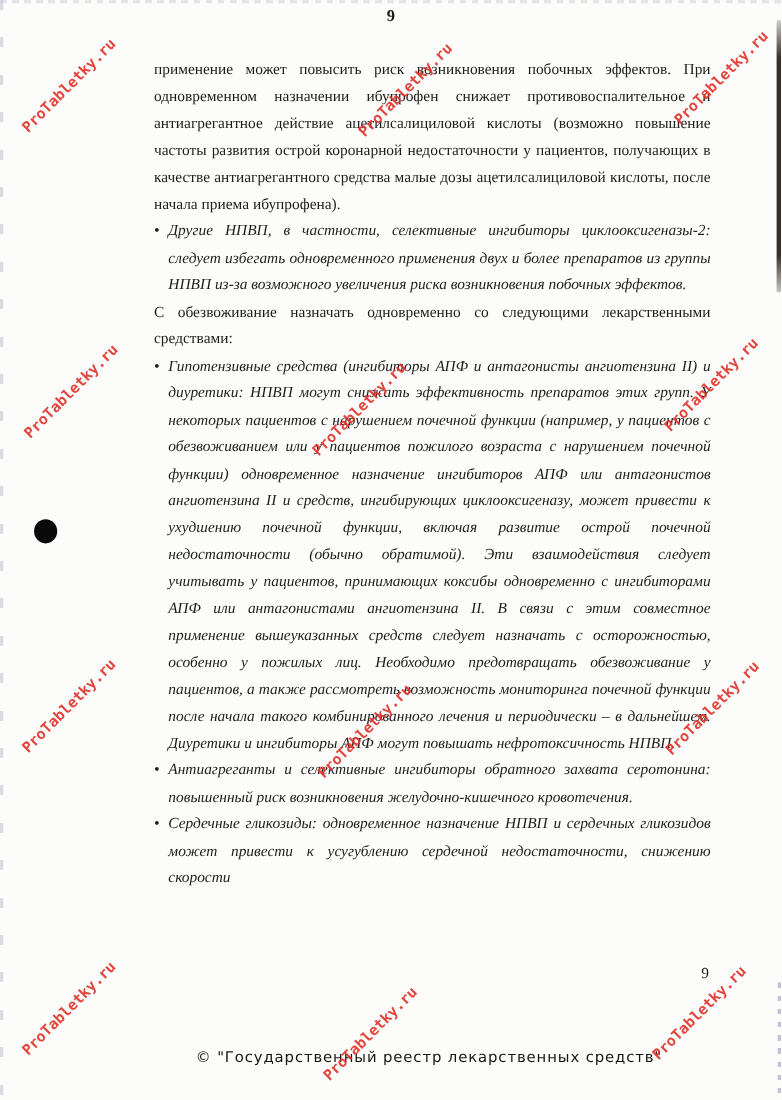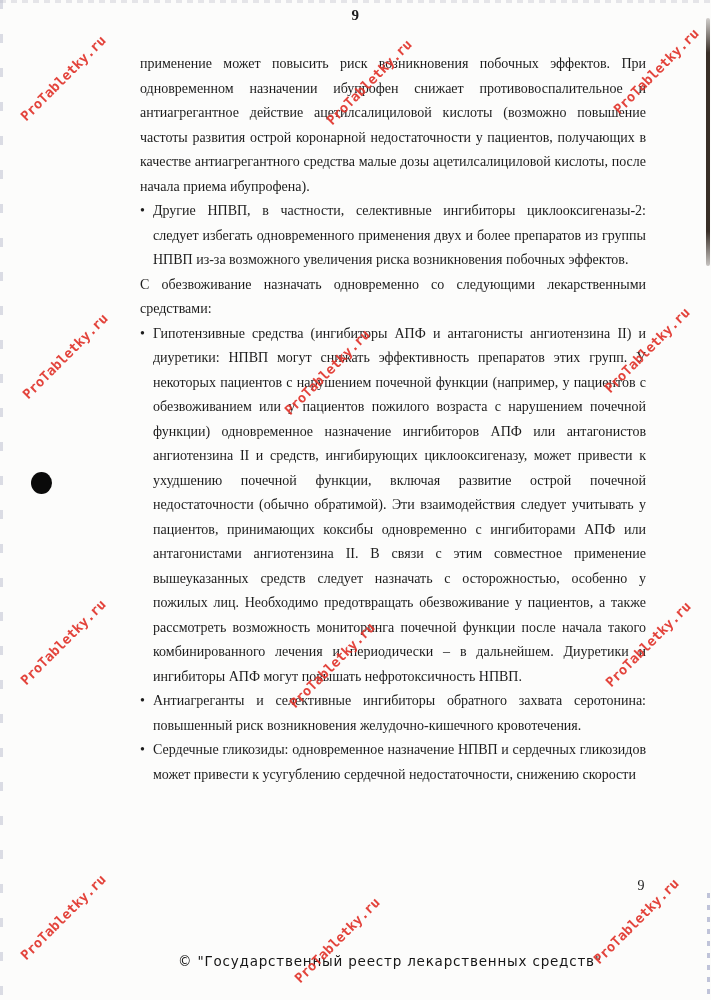--- a/index.html
+++ b/index.html
@@ -47,21 +47,21 @@
     font-size:14px;text-align:center;
   }
   
   .body-text{
     position:absolute;left:140px;top:52px;width:506px;
     font-size:14px;line-height:24.5px;
     text-align:justify;
   }
   .body-text p{margin:0;}
   .body-text ul{margin:0;padding:0;list-style:none;}
-  .body-text li{position:relative;padding-left:13px;}
+  .body-text li{position:relative;padding-left:13px;font-style:italic;}
   .body-text li::before{
     content:"\2022";
     position:absolute;left:0;top:0;
   }
   
   .footer{
     position:absolute;left:178px;top:953px;
     font-family:"DejaVu Sans", sans-serif;
     font-size:13.5px;letter-spacing:.8px;color:#161616;
     white-space:nowrap;

